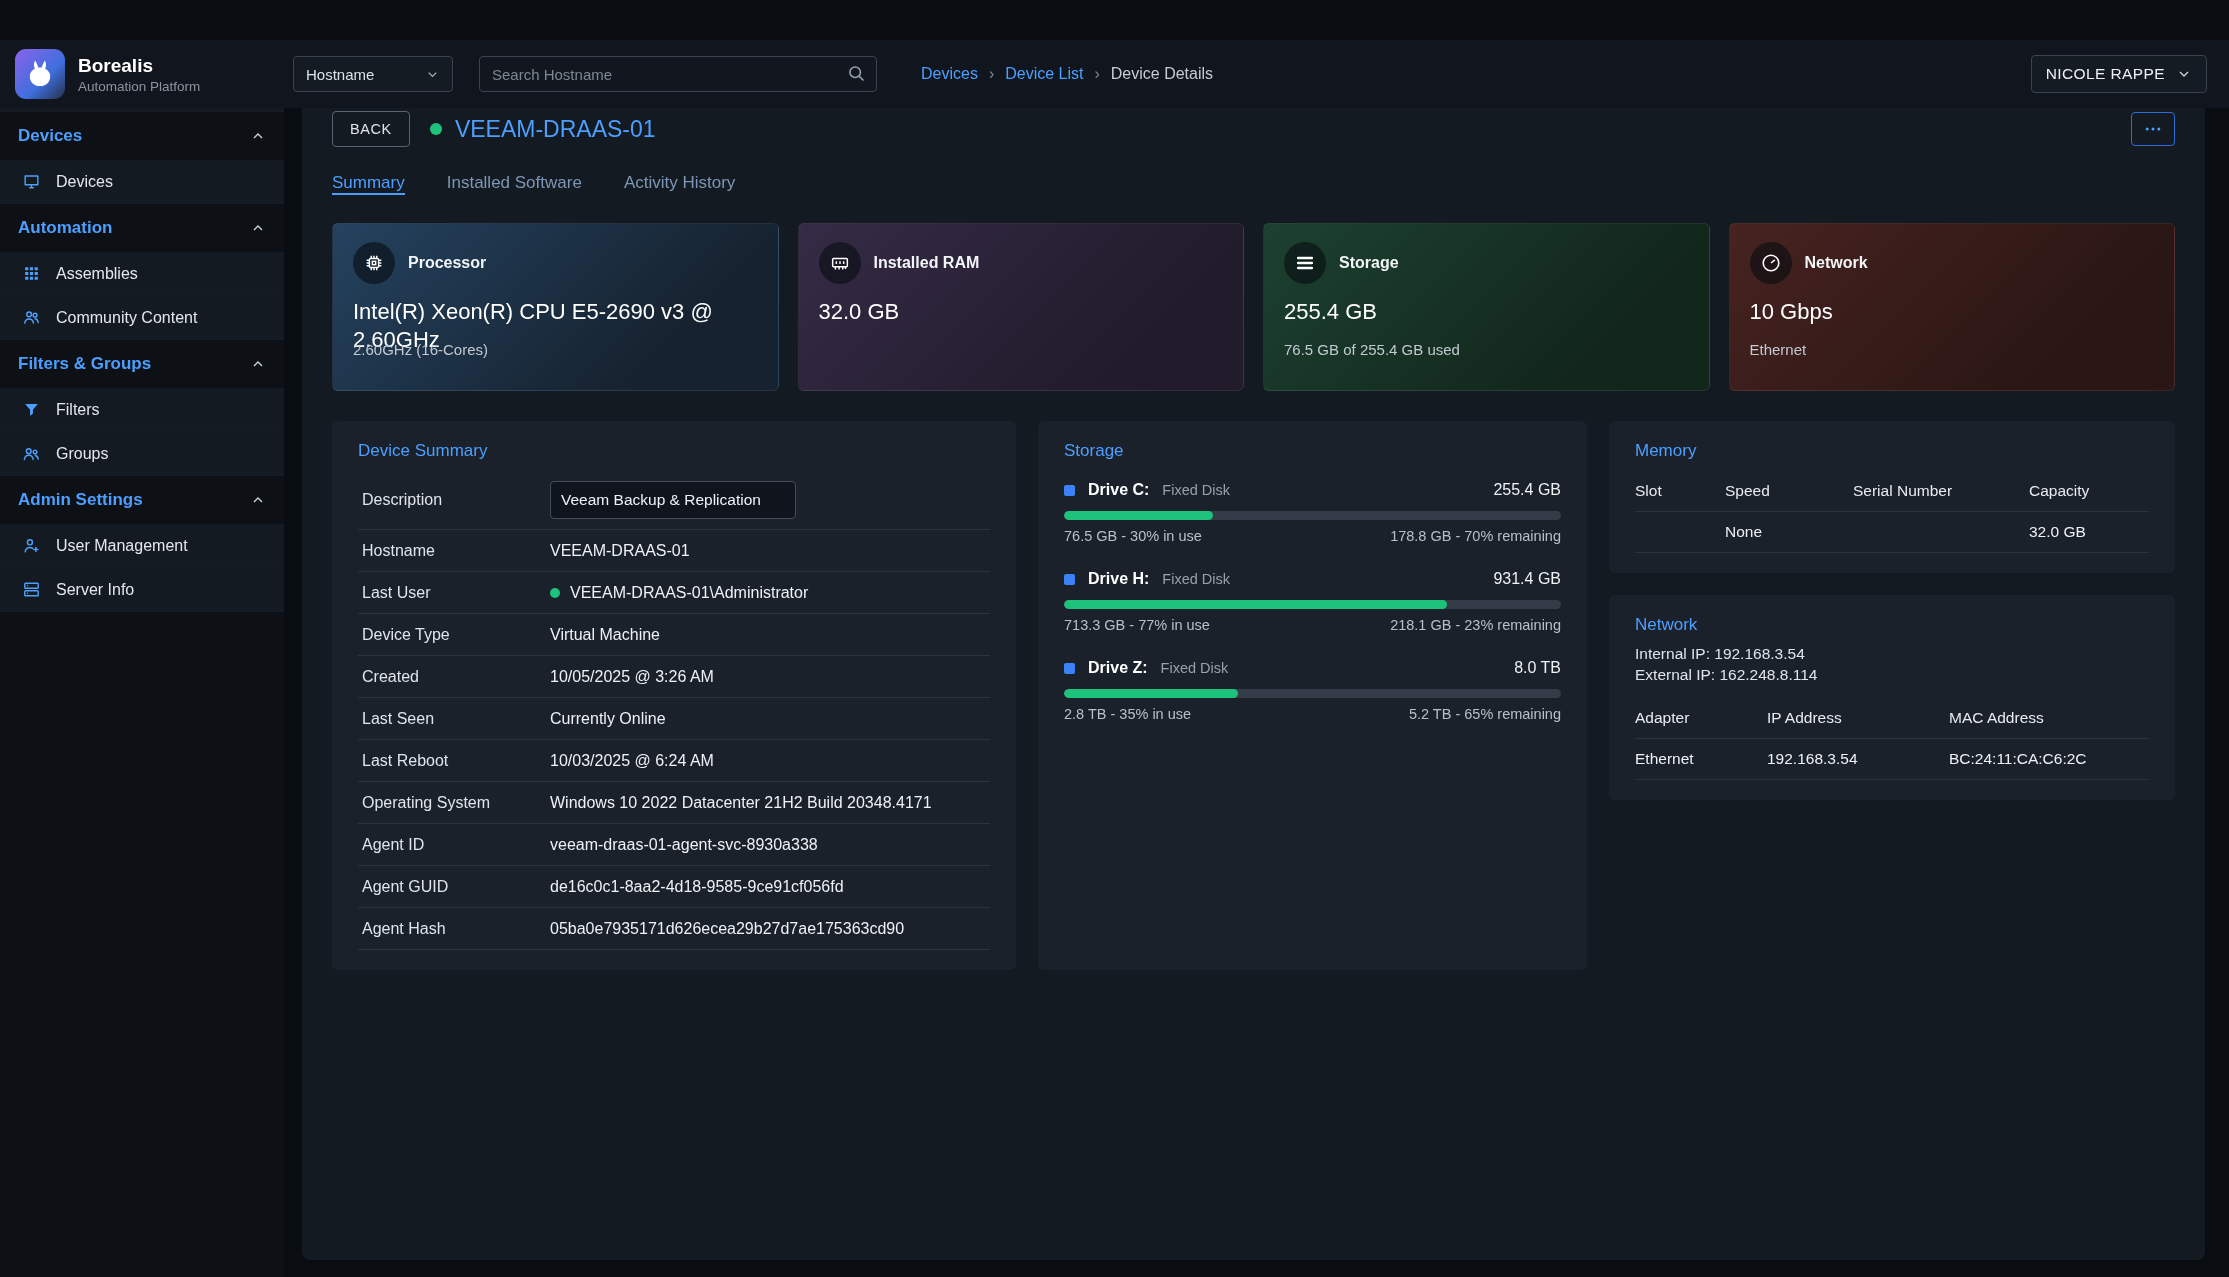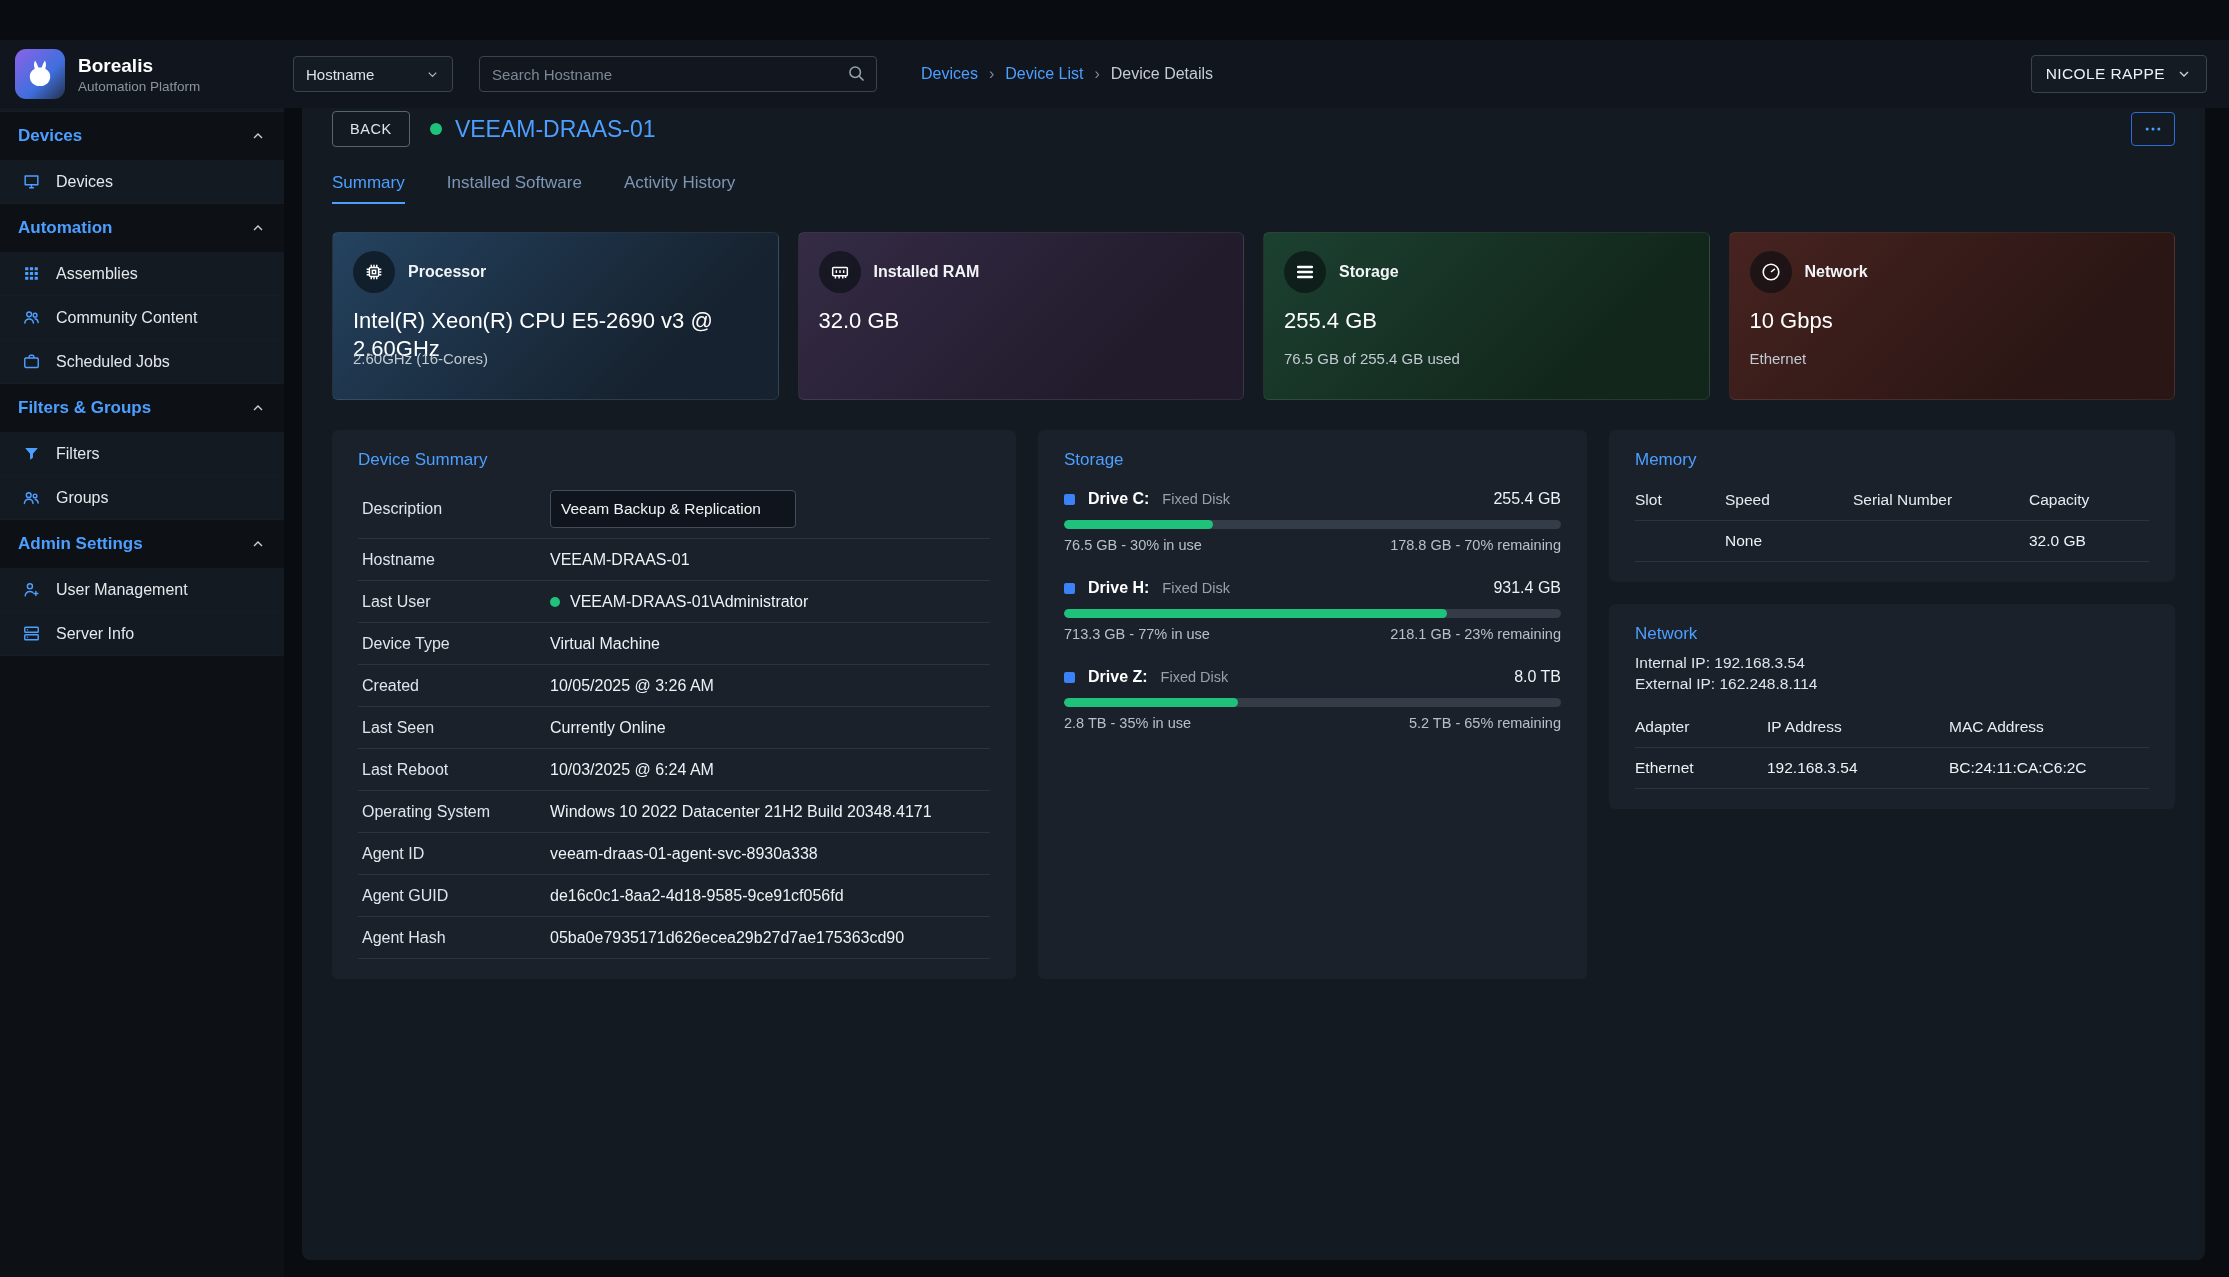--- a/index.html
+++ b/index.html
@@ -45,21 +45,21 @@
 
   .page-head { display:flex; align-items:center; gap:20px; }
   .back-btn { padding:9px 17px; border:1px solid #5a6470; border-radius:4px; background:transparent;
     color:#dfe5ea; font-size:14.5px; letter-spacing:.6px; font-family:"Liberation Sans", sans-serif; cursor:pointer; }
   .device-title { display:flex; align-items:center; gap:13px; color:#4d9fff; font-size:23px; }
   .dot { width:12px; height:12px; border-radius:50%; background:#1ec27b; flex:0 0 auto; }
   .more-btn { margin-left:auto; width:44px; height:34px; border:1px solid #2e6cd6; border-radius:4px;
     background:transparent; display:flex; align-items:center; justify-content:center; cursor:pointer; }
 
   .tabs { margin-top:26px; display:flex; gap:42px; font-size:17px; }
-  .tab { color:#7d96b5; padding-bottom:9px; cursor:pointer; }
+  .tab { color:#7d96b5; cursor:pointer; }
   .tab.active { color:#4d9fff; border-bottom:2px solid #4d9fff; }
 
   .cards { margin-top:28px; display:flex; gap:19px; }
   .card { flex:1; height:168px; border-radius:6px; padding:18px 20px; position:relative;
     border:1px solid rgba(255,255,255,0.07); }
   .card.c-processor { background:linear-gradient(135deg,#24425f 0%,#16222f 75%); }
   .card.c-ram       { background:linear-gradient(135deg,#352b46 0%,#211b2b 75%); }
   .card.c-storage   { background:linear-gradient(135deg,#1c4130 0%,#12261b 75%); }
   .card.c-network   { background:linear-gradient(135deg,#472320 0%,#2a1614 75%); }
   .card-head { display:flex; align-items:center; gap:13px; }
@@ -196,29 +196,20 @@
       <svg viewBox="0 0 24 24" width="19" height="19">
         <g fill="none" stroke="#4d9fff" stroke-width="1.8" stroke-linecap="round">
           <circle cx="9" cy="8" r="3"></circle>
             <path d="M3.5 19c.5-3 2.5-5 5.5-5s5 2 5.5 5"></path>
           <circle cx="16.5" cy="9" r="2.4"></circle>
             <path d="M16.5 13.6c2.4.3 3.6 2 4 4.9"></path>
           </g>
         </svg>
       <span>Community Content</span>
     </div>
-    <div class="side-item">
-      <svg viewBox="0 0 24 24" width="19" height="19">
-        <g fill="none" stroke="#4d9fff" stroke-width="1.8" stroke-linejoin="round">
-          <rect x="3.5" y="7.5" width="17" height="12" rx="1.5"></rect>
-          <path d="M9 7.5V6a2 2 0 012-2h2a2 2 0 012 2v1.5"></path>
-          </g>
-        </svg>
-      <span>Scheduled Jobs</span>
-    </div>
 
     <div class="section-header">
       <span>Filters &amp; Groups</span>
       <svg viewBox="0 0 24 24" width="16" height="16">
         <polyline points="6 15 12 9 18 15" fill="none" stroke="#c9d1d9" stroke-width="2"></polyline>
         </svg>
     </div>
     <div class="side-item">
       <svg viewBox="0 0 24 24" width="19" height="19">
         <path fill="#4d9fff" d="M4 5h16l-6.2 7.2v5.3L10.2 20v-7.8L4 5z"></path>

